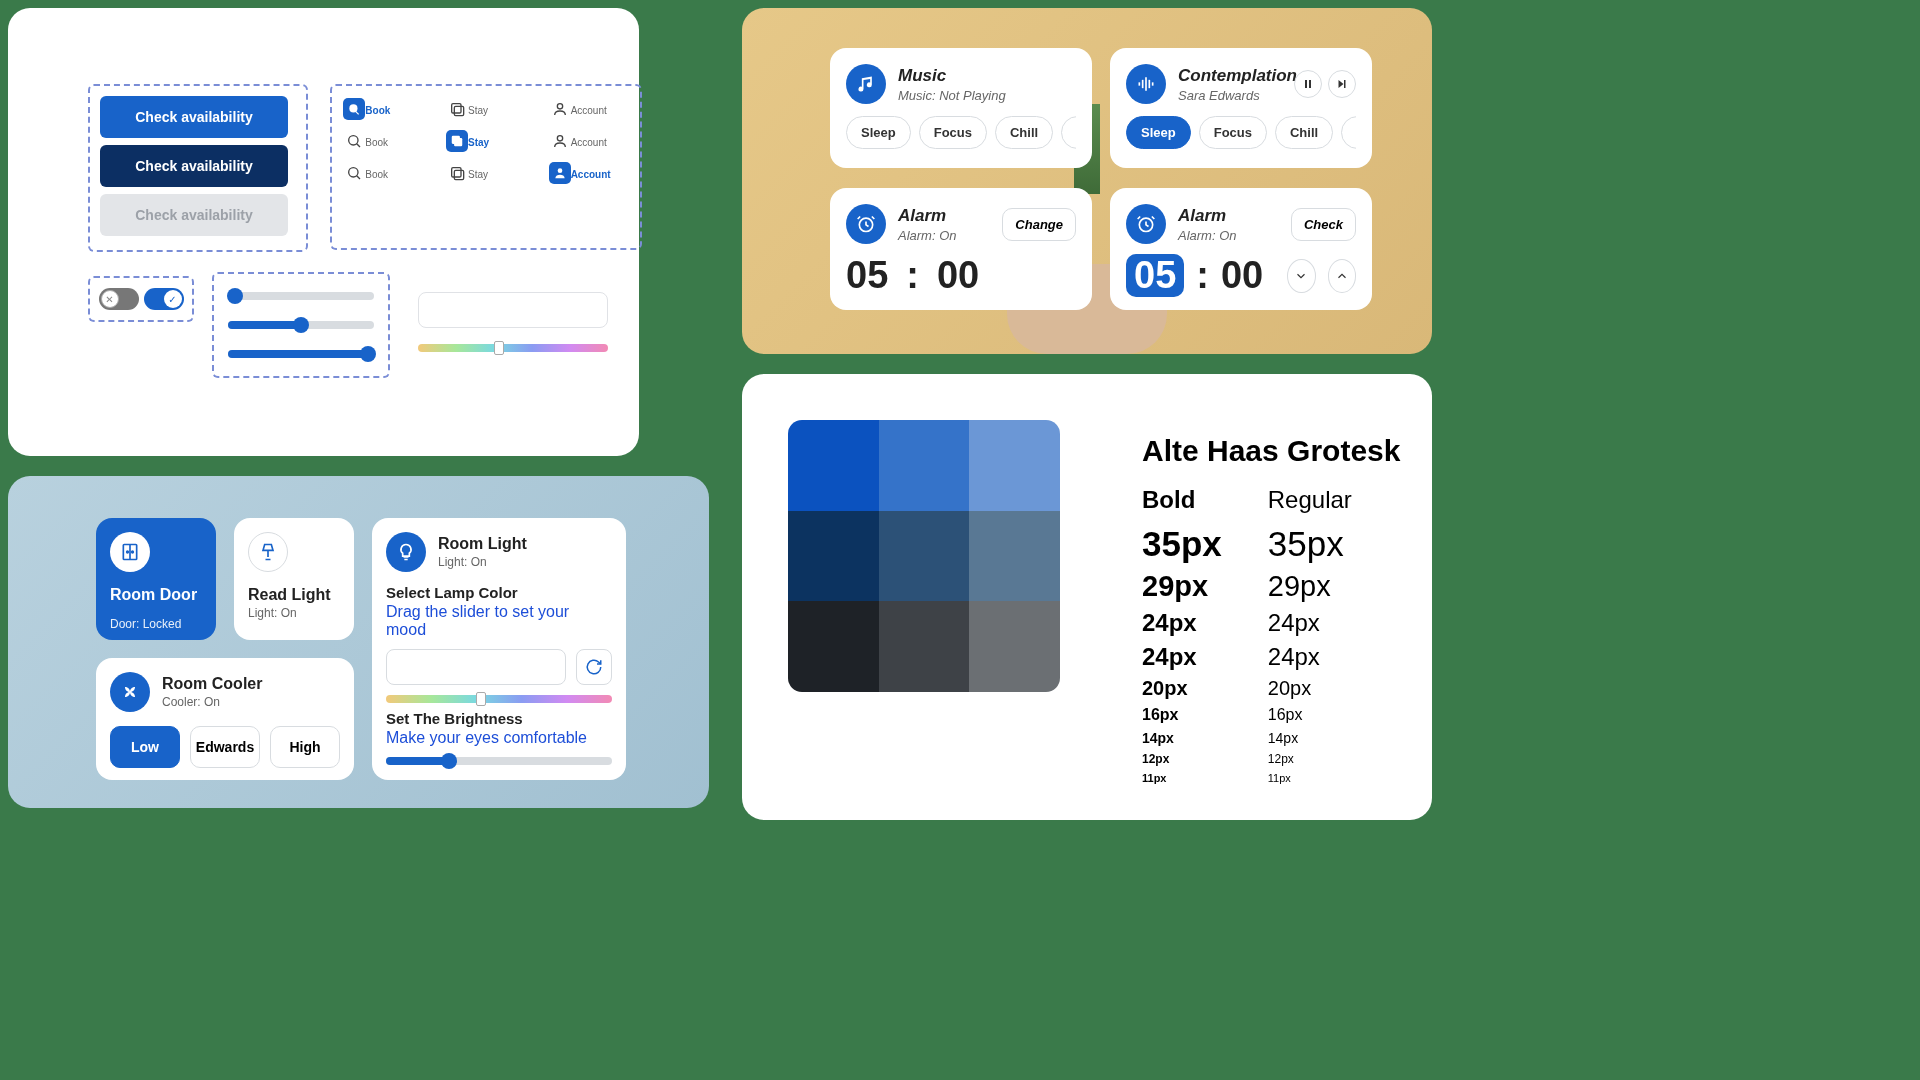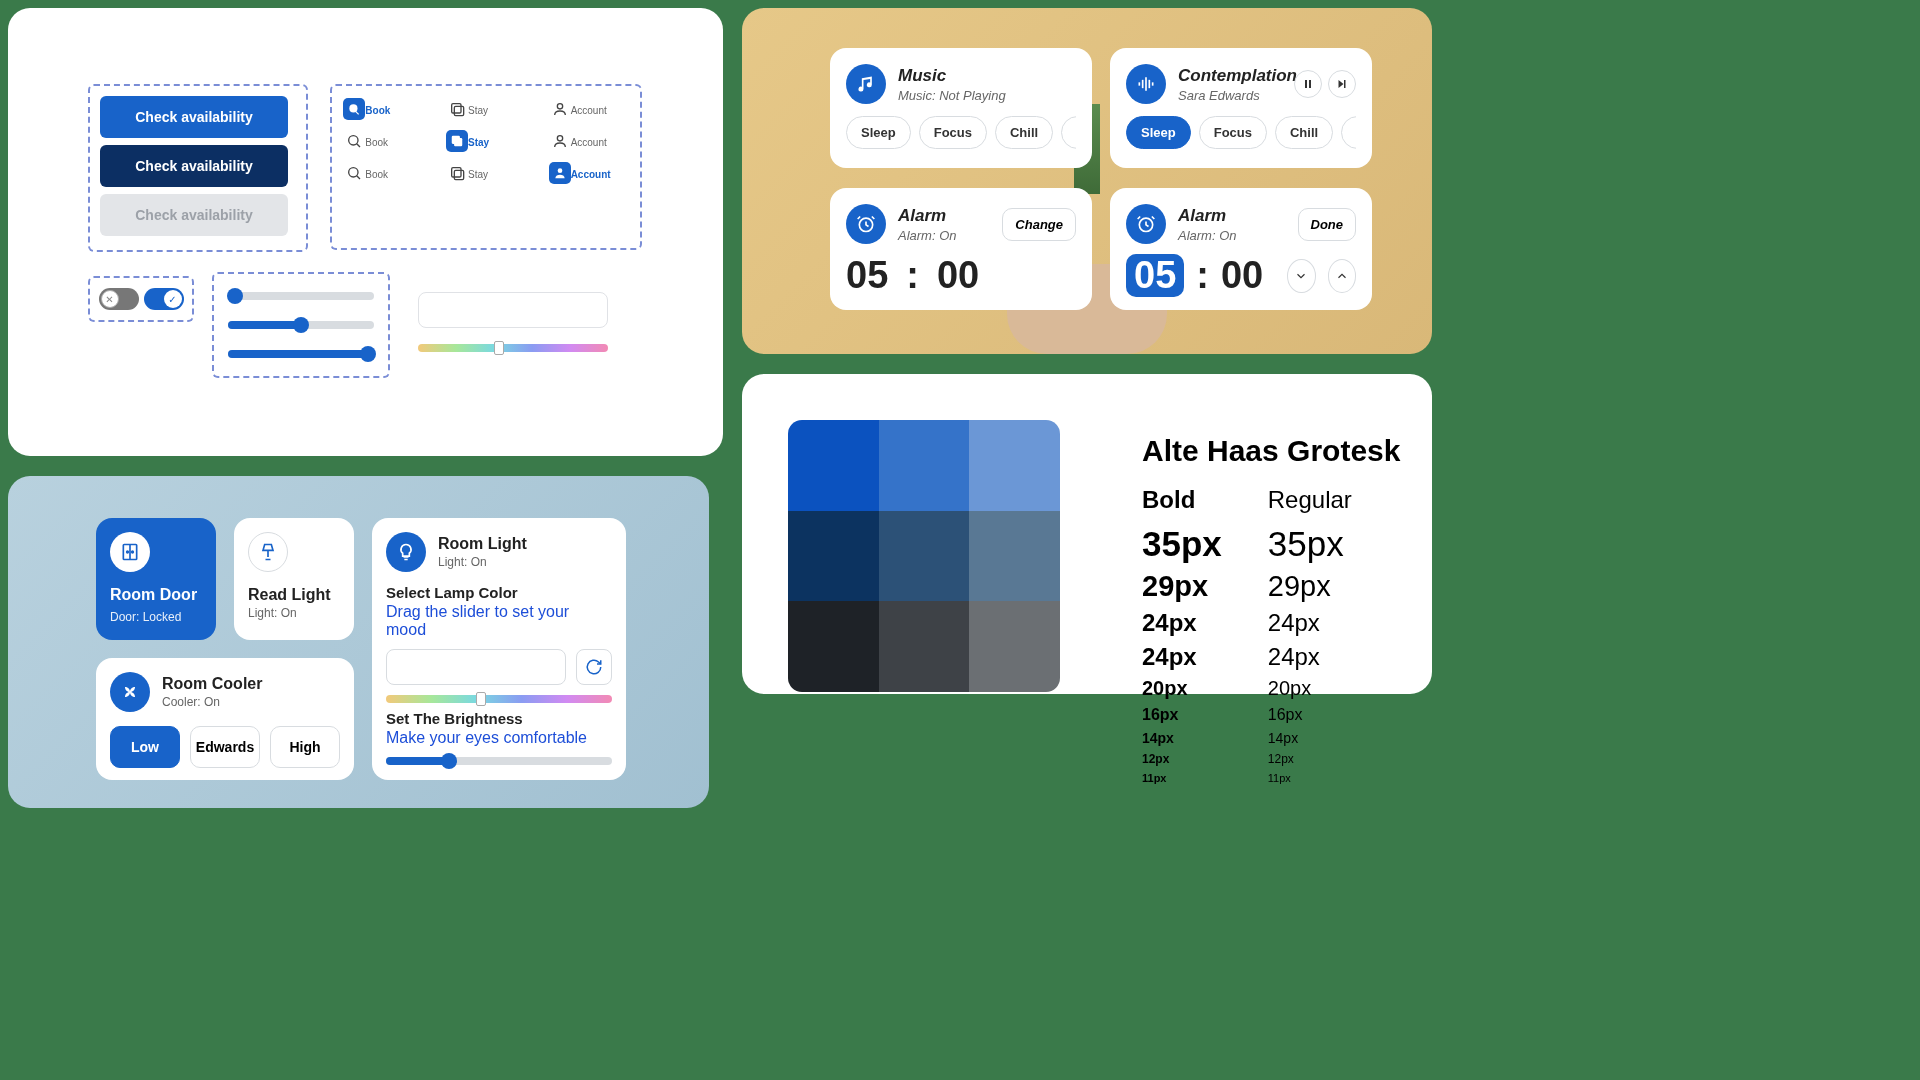--- a/index.html
+++ b/index.html
@@ -1,21 +1,21 @@
 <!DOCTYPE html>
 <html><head>
 <meta charset="utf-8">
 <style>
   * { box-sizing: border-box; margin: 0; padding: 0; font-family: Arial, Helvetica, sans-serif; }
   body { background: #3a7a4a; width: 1440px; height: 816px; overflow: hidden; }
   .panel { background: #fff; border-radius: 22px; position: absolute; }
-  .p1 { left: 8px; top: 8px; width: 715px; height: 448px; }
+  .p1 { left: 8px; top: 8px; width: 631px; height: 448px; }
   .p2 { left: 742px; top: 8px; width: 690px; height: 346px; background: linear-gradient(135deg,#e6c888 0%,#d9b878 100%); }
   .p3 { left: 8px; top: 476px; width: 701px; height: 332px; background: linear-gradient(135deg,#b8d1de 0%,#a1c0d1 100%); }
-  .p4 { left: 742px; top: 374px; width: 690px; height: 320px; }
+  .p4 { left: 742px; top: 374px; width: 690px; height: 446px; }
   .dash { border: 2px dashed #7a8dd6; border-radius: 6px; position: absolute; }
   .btn-row { left: 80px; top: 76px; width: 220px; height: 168px; padding: 10px; }
   .btn { width: 188px; height: 42px; border-radius: 6px; display: flex; align-items: center; justify-content: center; font-size: 14px; font-weight: bold; margin-bottom: 7px; cursor: pointer; }
   .btn1 { background: #1863c9; color: #fff; }
   .btn2 { background: #0c2f63; color: #fff; }
   .btn3 { background: #e3e5e8; color: #9ca1a8; }
   .navbox { left: 322px; top: 76px; width: 312px; height: 166px; padding: 8px 0; }
   .navrow { display: flex; justify-content: space-around; padding: 4px 0; }
   .navitem { display: flex; align-items: center; width: 80px; cursor: pointer; }
   .navicon { width: 22px; height: 22px; border-radius: 5px; display: flex; align-items: center; justify-content: center; margin-bottom: 2px; }
@@ -287,21 +287,21 @@
               <circle cx="12" cy="13" r="8"></circle>
               <path d="M12 9v4l3 2"></path>
               <path d="M5 3 2 6M19 3l3 3"></path>
             </svg>
           </div>
         <div>
             <div class="ctitle">Alarm</div>
             <div class="csub">Alarm: On</div>
           </div>
       </div>
-      <div class="smallbtn">Done</div>
+      <div class="smallbtn">Check</div>
     </div>
     <div style="display:flex;align-items:center;gap:12px;margin-top:10px">
       <div class="bignum pill">05</div>
       <div class="bignum">:</div>
       <div class="bignum">00</div>
       <div style="flex:1"></div>
       <div class="step">
           <svg width="14" height="14" viewBox="0 0 24 24" fill="none" stroke="#333" stroke-width="2">
             <polyline points="6 9 12 15 18 9"></polyline>
           </svg>
@@ -319,21 +319,21 @@
   <div class="smcard" style="position:absolute;left:88px;top:42px;width:120px;height:122px;background:#1863c9;color:#fff">
     <div style="width:40px;height:40px;border-radius:50%;background:#fff;display:flex;align-items:center;justify-content:center;margin-bottom:14px">
         <svg width="20" height="20" viewBox="0 0 24 24" fill="none" stroke="#1863c9" stroke-width="2">
           <rect x="4" y="3" width="16" height="18" rx="1"></rect>
           <line x1="12" y1="3" x2="12" y2="21"></line>
           <circle cx="9" cy="12" r="1"></circle>
           <circle cx="15" cy="12" r="1"></circle>
         </svg>
       </div>
     <div style="font-size:16px;font-weight:bold">Room Door</div>
-    <div style="font-size:12px;margin-top:6px;opacity:.9">Door: Locked</div>
+    <div style="font-size:12px;margin-top:13px;opacity:.9">Door: Locked</div>
   </div>
   <div class="smcard" style="position:absolute;left:226px;top:42px;width:120px;height:122px;background:#fff">
     <div style="width:40px;height:40px;border-radius:50%;background:#fff;border:1px solid #d8dce0;display:flex;align-items:center;justify-content:center;margin-bottom:14px">
         <svg width="20" height="20" viewBox="0 0 24 24" fill="none" stroke="#1863c9" stroke-width="2">
           <path d="M8 3h8l2 7H6l2-7zM12 10v8M9 21h6"></path>
         </svg>
       </div>
     <div class="ctitle" style="font-size:16px">Read Light</div>
     <div class="csub" style="font-size:12px">Light: On</div>
   </div>

